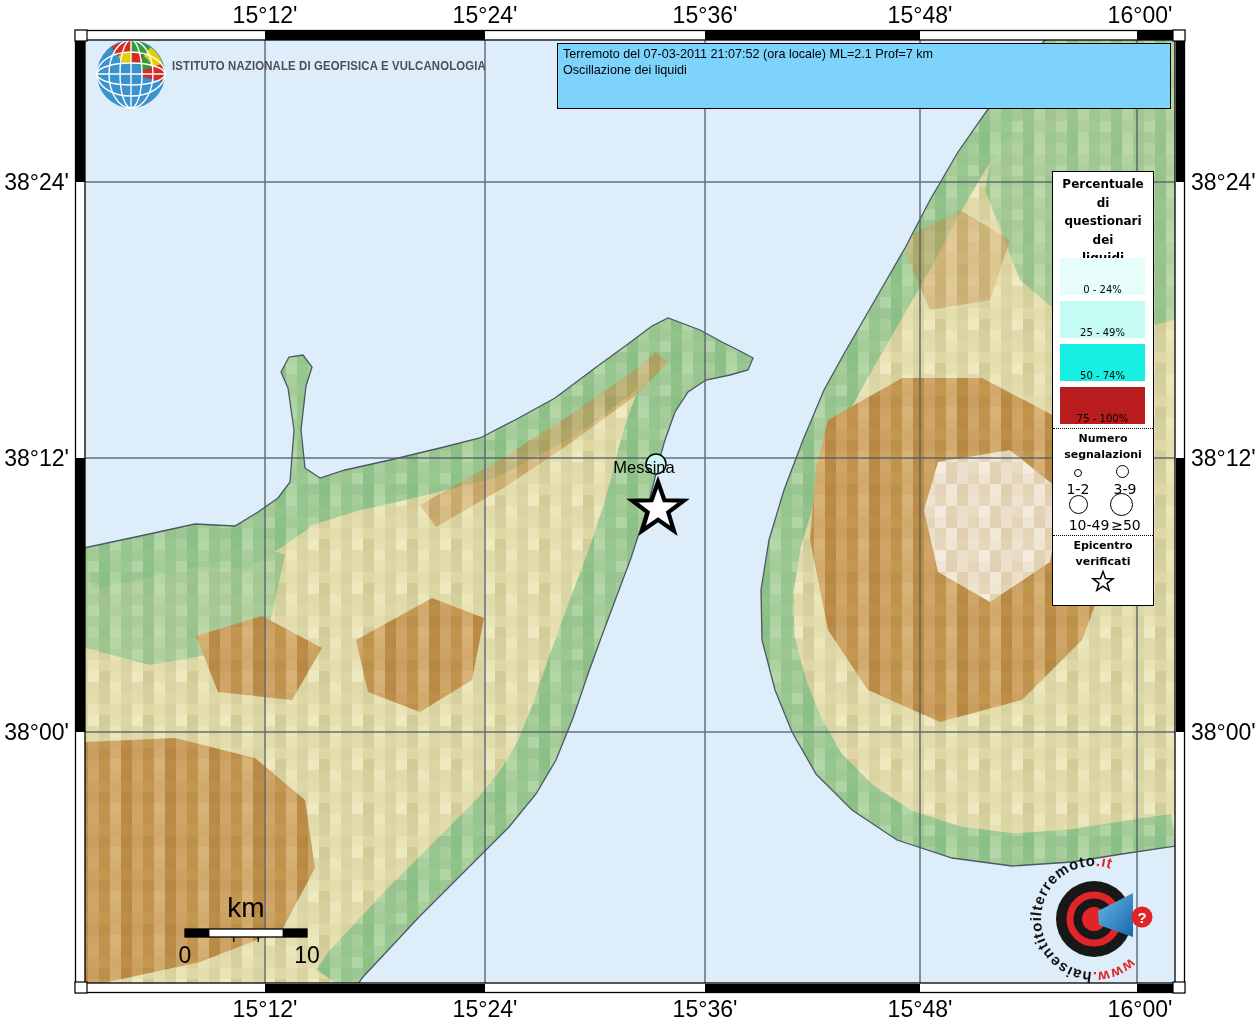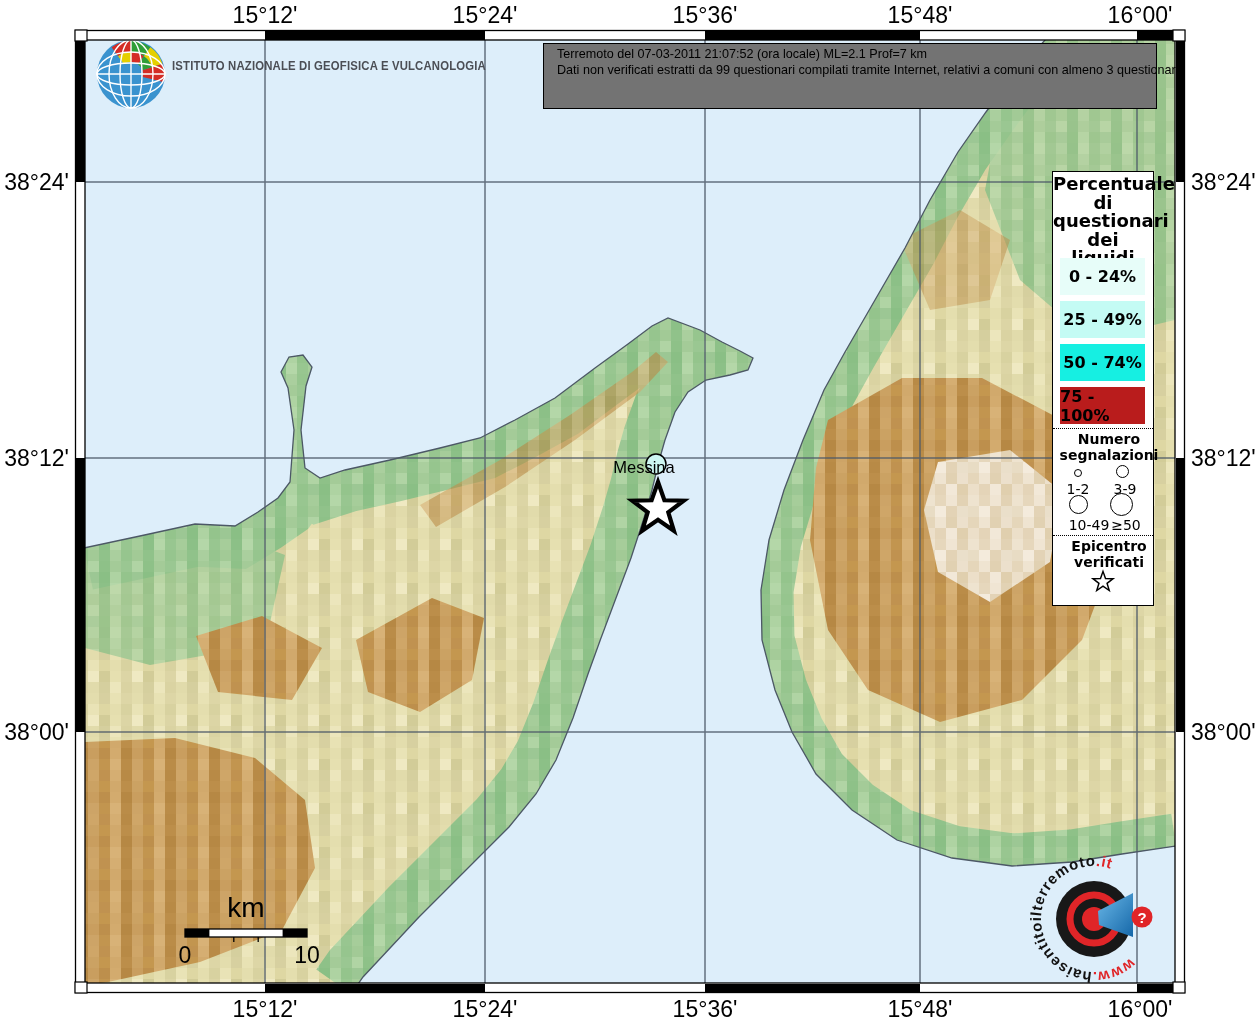--- a/index.html
+++ b/index.html
@@ -2,42 +2,42 @@
 <html><head>
 <meta charset="utf-8">
 <style>
   html,body{margin:0;padding:0;}
   body{width:1255px;height:1024px;background:#fff;position:relative;
        font-family:"Liberation Sans",sans-serif;overflow:hidden;}
   .abs{position:absolute;}
   svg text{font-family:"Liberation Sans",sans-serif;}
 
   
-  #infobox{left:543px;top:43px;width:614px;height:66px;background:#737373;
-    border:1.3px solid #000;box-sizing:border-box;padding:3px 13px;
+  #infobox{left:557px;top:43px;width:614px;height:66px;background:#7dd3fc;
+    border:1.3px solid #000;box-sizing:border-box;padding:3px 5px;
     font-size:12.6px;line-height:15.6px;color:#000;}
   #infobox span{display:block;white-space:nowrap;}
 
   
   #ingv-text{left:172px;top:57px;color:#4b4e55;font-weight:bold;
     font-size:13.5px;line-height:17.5px;letter-spacing:.2px;
     transform:scaleX(.84);transform-origin:left center;white-space:nowrap;}
 
   
   #legend{left:1052px;top:171px;width:102px;height:435px;background:#fff;
     border:1.4px solid #000;box-sizing:border-box;
     font-family:"DejaVu Sans",sans-serif;color:#000;}
   #legend .lg-title{position:absolute;top:3px;left:0;width:100%;text-align:center;
-    font-weight:bold;font-size:18px;line-height:18.6px;}
+    font-weight:bold;font-size:12px;line-height:18.6px;}
   #legend .lg-title span{display:block;}
   #legend .sw{position:absolute;left:7px;width:85px;height:37px;display:flex;
-    align-items:center;justify-content:center;font-weight:bold;font-size:16px;}
+    align-items:flex-end;justify-content:center;font-weight:normal;font-size:10px;}
   #legend .lg-dotted{position:absolute;left:0;width:100%;border-top:1.6px dotted #000;}
-  #legend .lg-sub{position:absolute;left:6px;width:100%;text-align:center;
-    font-weight:bold;font-size:14px;line-height:16px;}
+  #legend .lg-sub{position:absolute;left:0;width:100%;text-align:center;
+    font-weight:bold;font-size:11px;line-height:16px;}
   #legend .circ{position:absolute;border:1.7px solid #000;border-radius:50%;
     background:#fff;box-sizing:border-box;}
   #legend .clabel{position:absolute;text-align:center;font-size:14px;}
   #legend .star-wrap{position:absolute;left:37px;top:396px;}
 </style>
 </head>
 <body>
 
 <svg class="abs" style="left:0;top:0" width="1255" height="1024" viewBox="0 0 1255 1024">
   <defs>
@@ -258,21 +258,21 @@
   </g>
 </svg>
 
 <div class="abs" id="ingv-text">
   <span>ISTITUTO NAZIONALE</span>
   <span>DI GEOFISICA E VULCANOLOGIA</span>
 </div>
 
 <div class="abs" id="infobox">
   <span>Terremoto del 07-03-2011 21:07:52 (ora locale) ML=2.1 Prof=7 km</span>
-  <span>Dati non verificati estratti da 99 questionari compilati tramite Internet, relativi a comuni con almeno 3 questionari.</span>
+  <span>Oscillazione dei liquidi</span>
 </div>
 
 <div class="abs" id="legend">
   <div class="lg-title">
     <span>Percentuale</span>
     <span>di</span>
     <span>questionari</span>
     <span>dei</span>
     <span>liquidi</span>
   </div>

